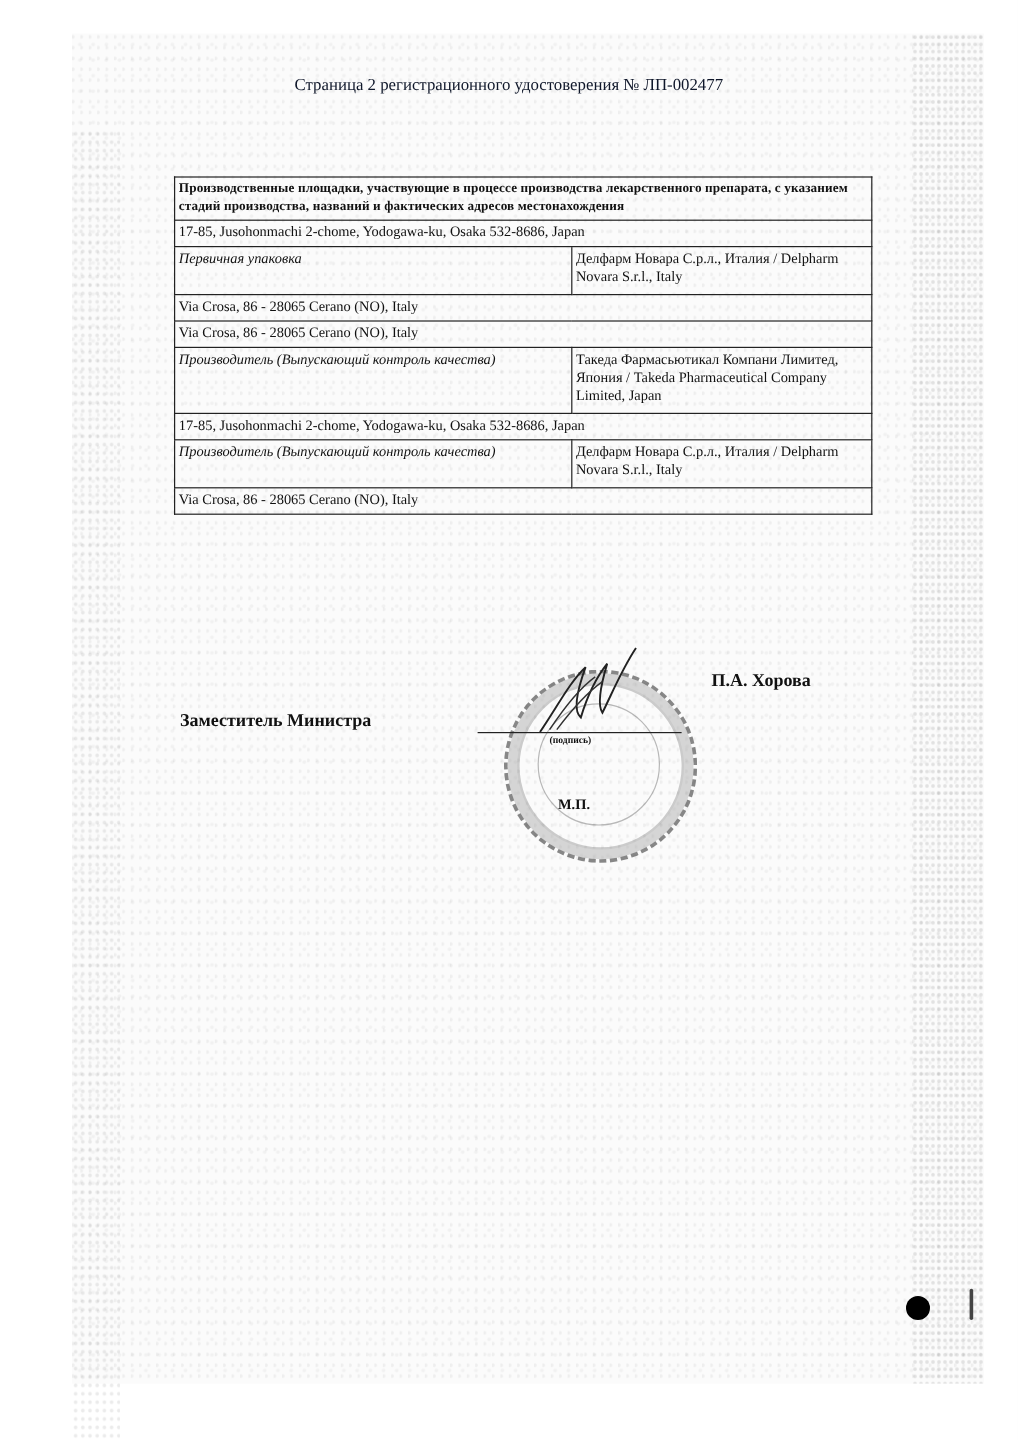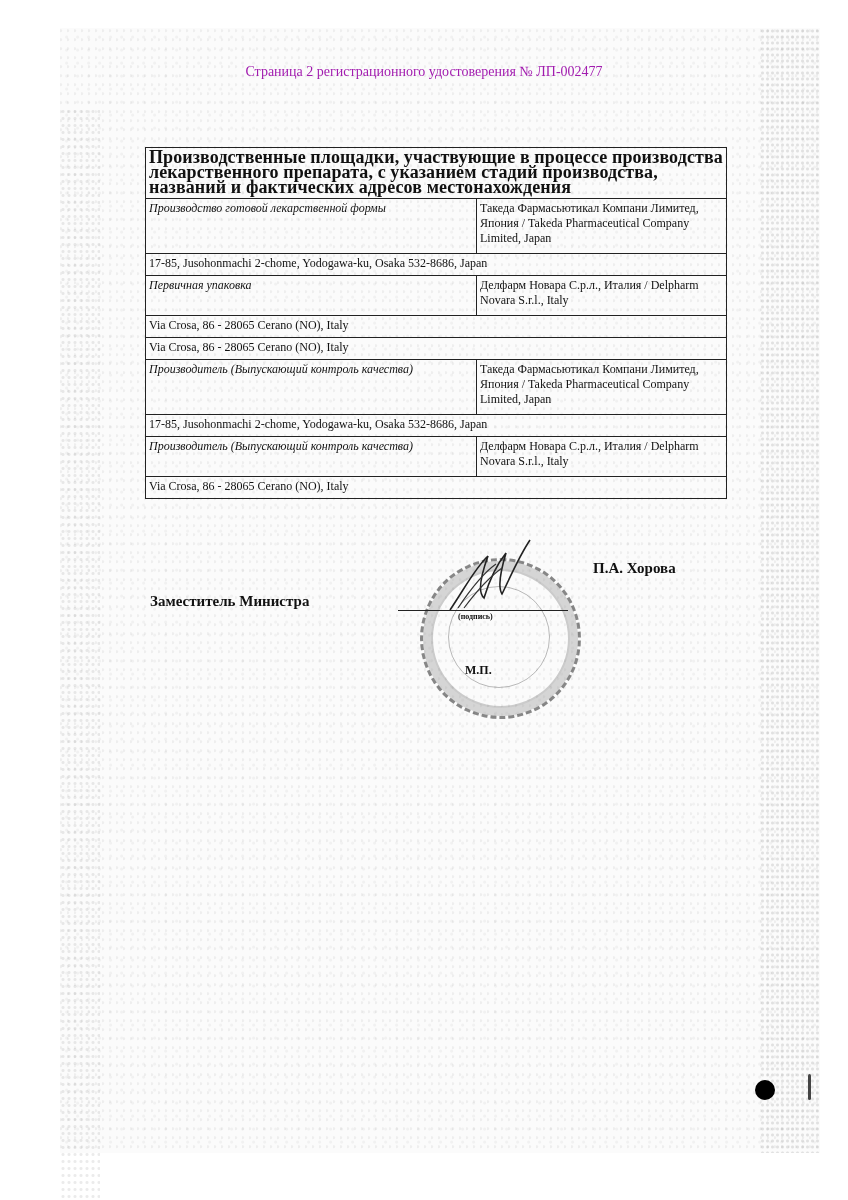--- a/index.html
+++ b/index.html
@@ -19,30 +19,30 @@
   .page::before {
     content: ""; position: absolute; right: 0; top: 0; width: 60px; height: 100%;
     background: radial-gradient(circle at 50% 50%, rgba(0,0,0,0.10) 0 1px, transparent 2px) 0 0/5px 6px;
   }
   .page::after {
     content: ""; position: absolute; left: 0; top: 80px; width: 40px; height: 100%;
     background: radial-gradient(circle at 50% 50%, rgba(0,0,0,0.08) 0 1px, transparent 2px) 0 0/6px 7px;
   }
   .header {
     position: absolute; left: 0; width: 848px; top: 64px; text-align: center;
-    font-size: 14px; color: #a21caf;
+    font-size: 14px; color: #0f172a;
   }
   table.sites {
     position: absolute; left: 145px; top: 147px; width: 582px;
     border-collapse: collapse; font-size: 12px; line-height: 15px;
   }
   table.sites td {
     border: 1.5px solid #222; padding: 2px 3px 3px 3px; vertical-align: top;
   }
-  td.title-cell { font-weight: bold; font-size: 18px; letter-spacing: 0.1px; }
+  td.title-cell { font-weight: bold; font-size: 11px; letter-spacing: 0.1px; }
   td.stage { font-style: italic; width: 327px; height: 49px; }
   td.stage.short { height: 34px; }
   td.company { width: 245px; }
   td.address { height: 16px; margin-top: 10px; }
   .signature-block { position: absolute; left: 0; top: 0; width: 832px; height: 1200px; pointer-events: none; }
   .role {
     position: absolute; left: 150px; top: 593px; font-weight: bold; font-size: 15px;
   }
   .sign-line {
     position: absolute; left: 398px; top: 610px; width: 170px; border-top: 1.5px solid #222;
@@ -78,24 +78,20 @@
 <div class="page"></div>
 
 <div class="header">Страница 2 регистрационного удостоверения № ЛП-002477</div>
 
 <table class="sites">
   <tbody>
       <tr>
     <td class="title-cell" colspan="2">Производственные площадки, участвующие в процессе производства лекарственного препарата, с указанием стадий производства, названий и фактических адресов местонахождения</td>
   </tr>
 
-  <tr>
-    <td class="stage">Производство готовой лекарственной формы</td>
-    <td class="company">Такеда Фармасьютикал Компани Лимитед, Япония / Takeda Pharmaceutical Company Limited, Japan</td>
-  </tr>
   <tr>
     <td class="address" colspan="2">17-85, Jusohonmachi 2-chome, Yodogawa-ku, Osaka 532-8686, Japan</td>
   </tr>
 
   <tr>
     <td class="stage short">Первичная упаковка</td>
     <td class="company">Делфарм Новара С.р.л., Италия / Delpharm Novara S.r.l., Italy</td>
   </tr>
   <tr>
     <td class="address" colspan="2">Via Crosa, 86 - 28065 Cerano (NO), Italy</td>

